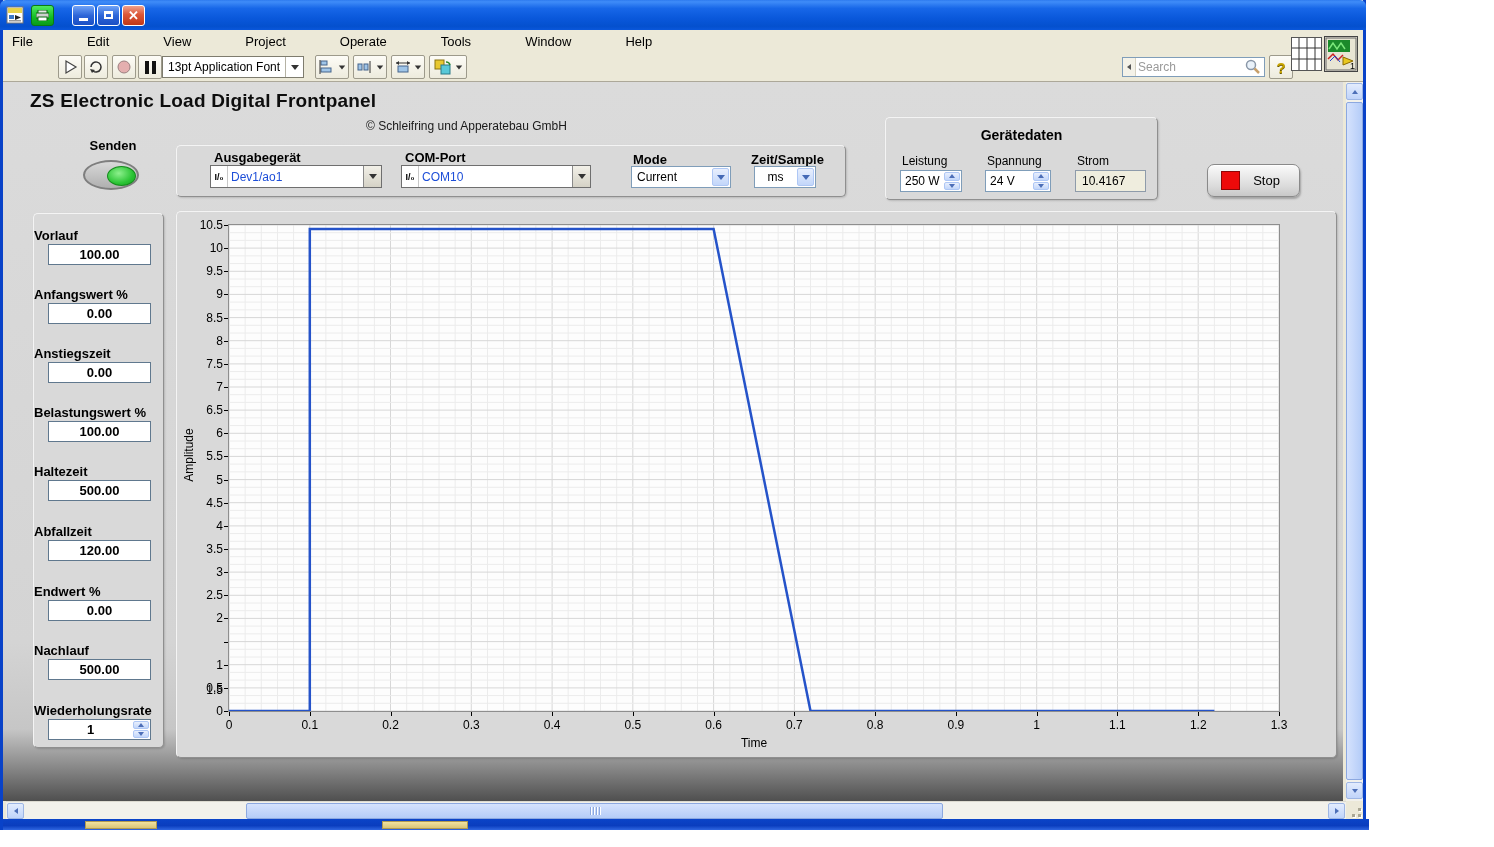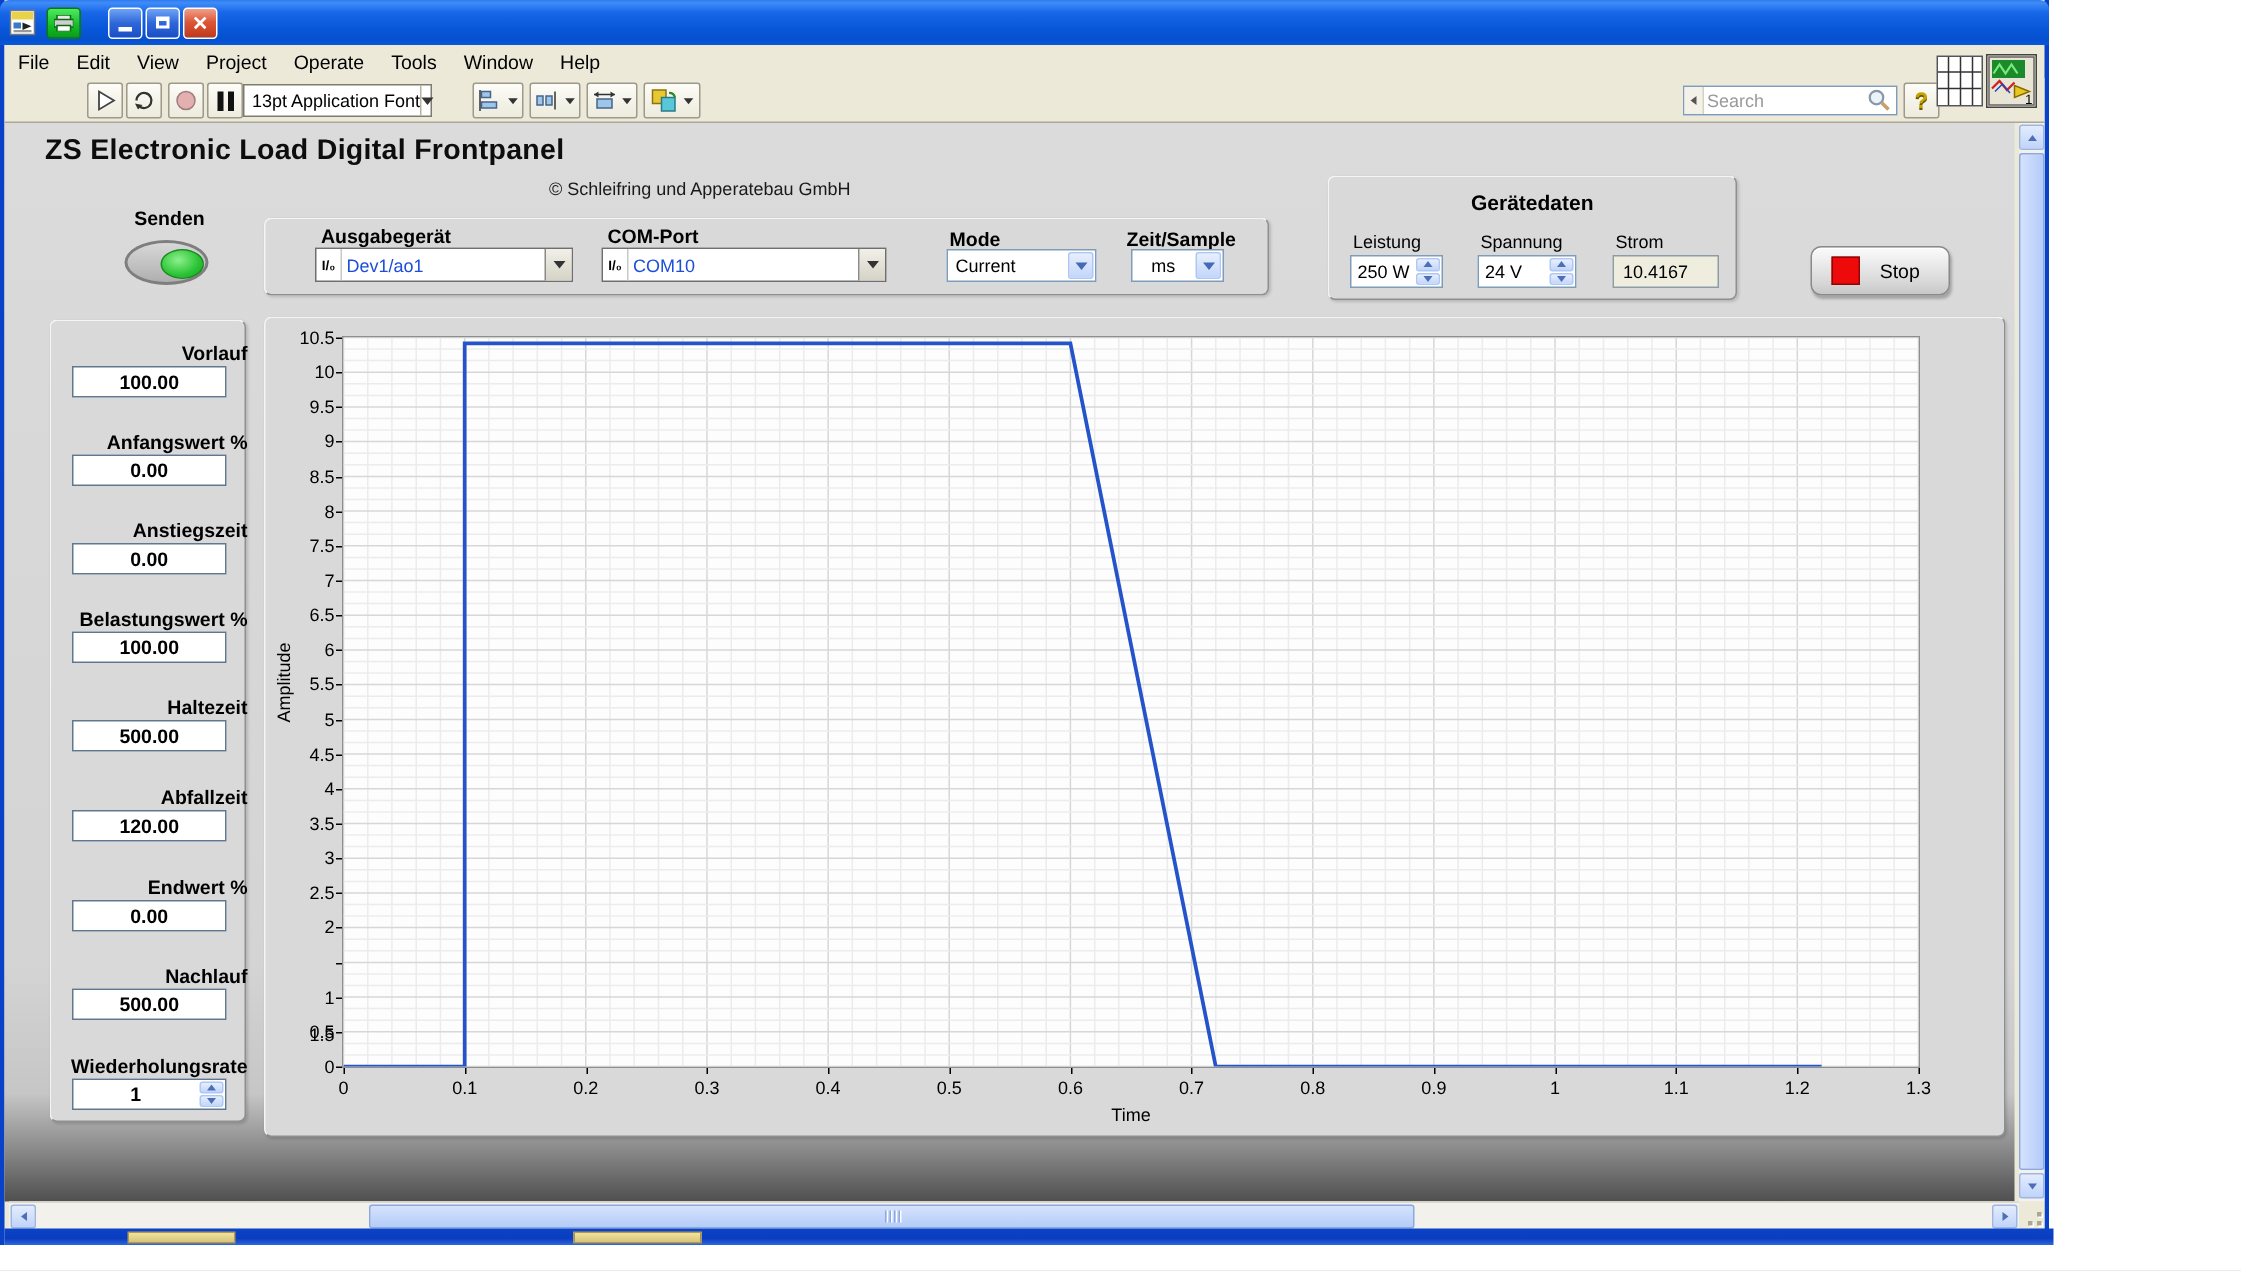--- a/index.html
+++ b/index.html
@@ -11,27 +11,27 @@
   .titlebar-icon{width:18px;height:18px;margin:0 5px 0 6px;}
   .title-text{color:#fff;font-weight:bold;font-size:13px;text-shadow:1px 1px 1px #00268C;flex:1;white-space:nowrap;}
   .tb-btn{width:23px;height:21px;border:1px solid #fff;border-radius:3px;margin-left:2px;display:flex;align-items:center;justify-content:center;box-sizing:border-box;}
   .btn-blue{background:linear-gradient(180deg,#6FA3F7 0%,#2E66D8 50%,#1A4FC4 100%);}
   .btn-red{background:linear-gradient(180deg,#F0A08A 0%,#DC5738 45%,#C03818 100%);}
   .btn-green{background:linear-gradient(180deg,#4FE95F 0%,#13BC25 60%,#0B9A1A 100%);border:1px solid #0A7A12;margin-right:16px;}
   .glyph-min{width:9px;height:3px;background:#fff;margin-top:9px;}
   .glyph-max{width:9px;height:8px;border:2px solid #fff;border-top-width:3px;box-sizing:border-box;}
   .glyph-x{color:#fff;font-weight:bold;font-size:13px;line-height:13px;}
 
-  .menubar{position:absolute;left:0;top:30px;width:1238px;height:22px;background:#ECE9D8;display:flex;align-items:center;}
+  .menubar{position:absolute;left:0;top:30px;width:1238px;height:22px;background:#ECE9D8;display:flex;align-items:center;gap:36px;}
   .menu-item{font-size:13px;color:#000;padding:2px 9px;}
 
   .toolbar{position:absolute;left:0;top:52px;width:1360px;height:30px;background:#ECE9D8;border-bottom:1px solid #ACA899;box-sizing:border-box;}
   .tool-btn{position:absolute;top:3px;width:24px;height:24px;border:1px solid #9D9A8B;border-radius:2px;background:linear-gradient(180deg,#FDFCF7,#EDEBDD);display:flex;align-items:center;justify-content:center;box-sizing:border-box;}
   .tool-wide{width:34px;}
-  .font-combo{position:absolute;left:159px;top:4px;width:126px;height:22px;background:#fff;border:1px solid #7E7C6E;box-sizing:border-box;display:flex;align-items:center;}
+  .font-combo{position:absolute;left:159px;top:4px;width:142px;height:22px;background:#fff;border:1px solid #7E7C6E;box-sizing:border-box;display:flex;align-items:center;}
   .font-combo .txt{flex:1;font-size:12px;padding-left:5px;color:#000;white-space:nowrap;}
   .font-combo .dd{width:17px;height:100%;border-left:1px solid #B5B2A4;display:flex;align-items:center;justify-content:center;}
   .tri-down{width:0;height:0;border-left:4px solid transparent;border-right:4px solid transparent;border-top:5px solid #333;}
   .tri-up-s{width:0;height:0;border-left:3px solid transparent;border-right:3px solid transparent;border-bottom:4px solid #4D6FB8;}
   .tri-down-s{width:0;height:0;border-left:3px solid transparent;border-right:3px solid transparent;border-top:4px solid #4D6FB8;}
   .pause-bars{display:flex;gap:3px;}
   .pause-bars div{width:4px;height:13px;background:#111;}
   .search-wrap{position:absolute;left:1119px;top:5px;width:143px;height:20px;background:#fff;border:1px solid #7F9DB9;display:flex;align-items:center;box-sizing:border-box;}
   .search-nub{width:12px;height:100%;border-right:1px solid #D6D2C2;display:flex;align-items:center;justify-content:center;background:#F4F2E8;}
   .tri-left-s{width:0;height:0;border-top:3px solid transparent;border-bottom:3px solid transparent;border-right:4px solid #555;}
@@ -79,21 +79,21 @@
   .strom-field{position:absolute;top:52px;height:22px;background:#EFEDDE;border:1px solid #8E9BAA;box-sizing:border-box;font-size:12px;display:flex;align-items:center;padding-left:6px;}
 
   
   .stop-btn{position:absolute;left:1204px;top:82px;width:93px;height:33px;border-radius:7px;background:linear-gradient(180deg,#FBFBFB,#DADADA 70%,#C8C8C8);border:1px solid #8A8A8A;box-shadow:inset 0 1px 0 #fff,1px 2px 2px rgba(0,0,0,0.25);display:flex;align-items:center;box-sizing:border-box;}
   .stop-square{width:17px;height:17px;background:#EE0A0A;border:1px solid #8E0606;margin-left:13px;}
   .stop-label{flex:1;text-align:center;font-size:13px;color:#000;padding-right:6px;}
 
   
   .params-box{position:absolute;left:30px;top:131px;width:131px;height:535px;}
   .param{position:absolute;left:0;width:131px;}
-  .param .plabel{width:100%;text-align:right;font-size:13px;font-weight:bold;white-space:nowrap;}
+  .param .plabel{width:100%;text-align:left;font-size:13px;font-weight:bold;white-space:nowrap;}
   .param .pfield{margin:1px auto 0;width:103px;height:21px;line-height:19px;}
   .pfield.with-spin{display:flex;align-items:stretch;text-align:left;}
   .pfield.with-spin .num{flex:1;text-align:center;line-height:19px;}
 
   
   .chart-box{position:absolute;left:173px;top:129px;width:1161px;height:547px;}
   .plot{position:absolute;left:51px;top:12px;width:1050px;height:486px;border:1px solid #8E8E8E;background:#FDFDFD;}
   .ytick{position:absolute;left:2px;width:44px;text-align:right;font-size:12px;color:#000;}
   .ytickmark{position:absolute;left:47px;width:4px;height:1px;background:#000;}
   .xtick{position:absolute;width:44px;margin-left:-22px;text-align:center;font-size:12px;color:#000;top:506px;}

